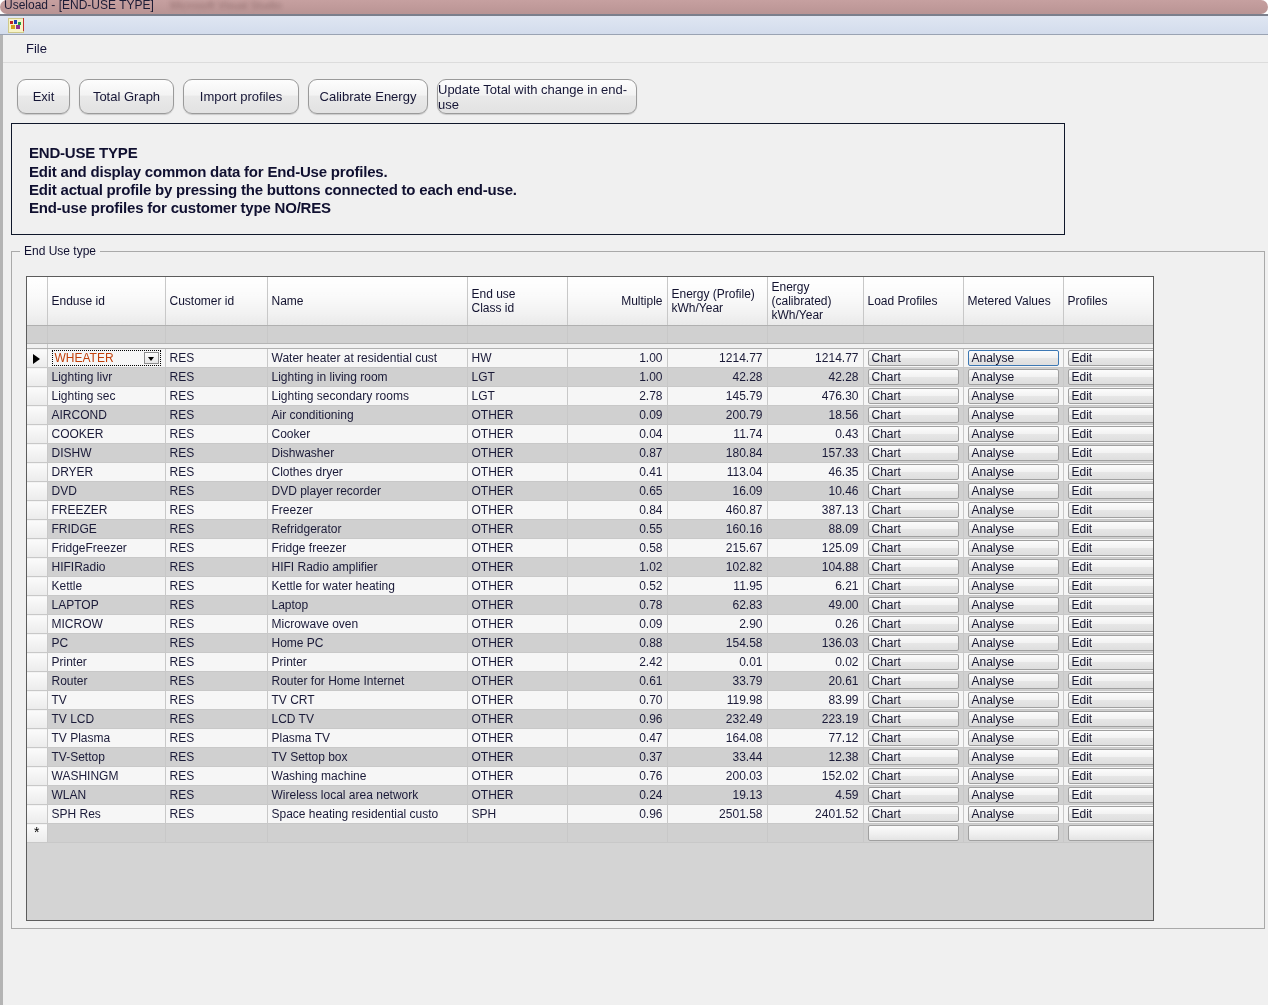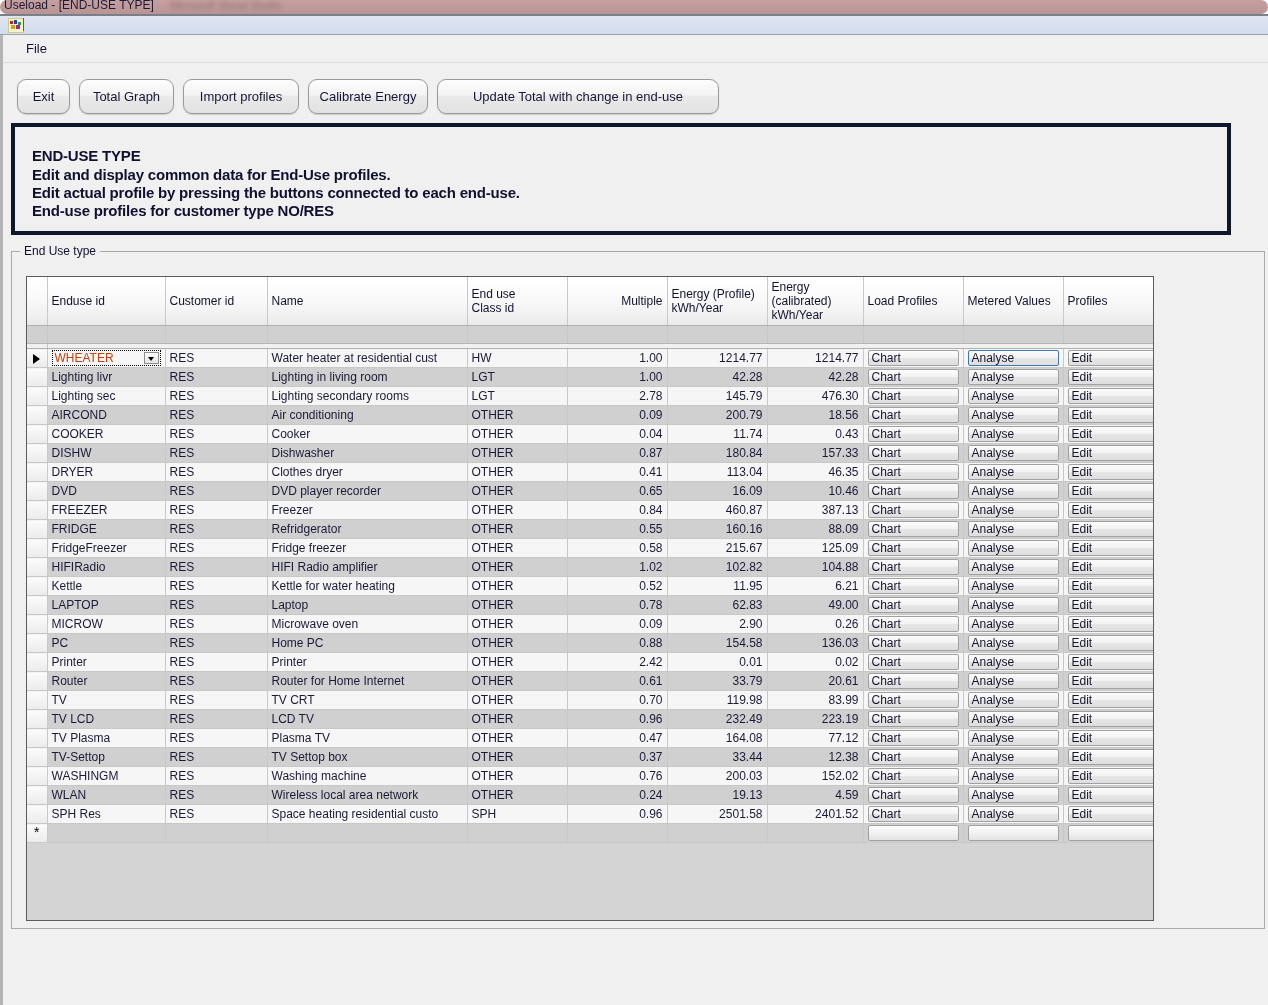--- a/index.html
+++ b/index.html
@@ -130,23 +130,23 @@
     justify-content: center;
     cursor: default;
     box-sizing: border-box;
     font-family: "Liberation Sans", sans-serif;
   }
 
   
   .descblock {
     position: absolute;
     left: 11px; top: 123px;
-    width: 1220px; height: 112px;
+    width: 1054px; height: 112px;
     background: #f0f0f0;
-    border: 4px solid #0f172a;
+    border: 1px solid #0f172a;
     box-sizing: border-box;
     text-decoration: underline;
   }
   .descblock .line {
     position: absolute;
     left: 17px;
     font-size: 15px;
     font-weight: bold;
     color: #101030;
     white-space: nowrap;
@@ -352,21 +352,21 @@
 
 <div class="menubar">
   <span class="menuitem">File</span>
 </div>
 
 <div class="toolbar">
   <div class="tbtn" style="left:14px;  width:53px;">Exit</div>
   <div class="tbtn" style="left:76px;  width:95px;">Total Graph</div>
   <div class="tbtn" style="left:180px; width:116px;">Import profiles</div>
   <div class="tbtn" style="left:305px; width:120px;">Calibrate Energy</div>
-  <div class="tbtn" style="left:434px; width:282px;">Update Total with change in end-use</div>
+  <div class="tbtn" style="left:434px; width:200px;">Update Total with change in end-use</div>
 </div>
 
 <div class="descblock">
   <div class="line l0">END-USE TYPE</div>
   <div class="line l1">Edit and display common data for End-Use profiles.</div>
   <div class="line l3">End-use profiles for customer type NO/RES</div>
   <div class="line l2">Edit actual profile by pressing the buttons connected to each end-use.</div>
 </div>
 
 <div class="groupbox"></div>

